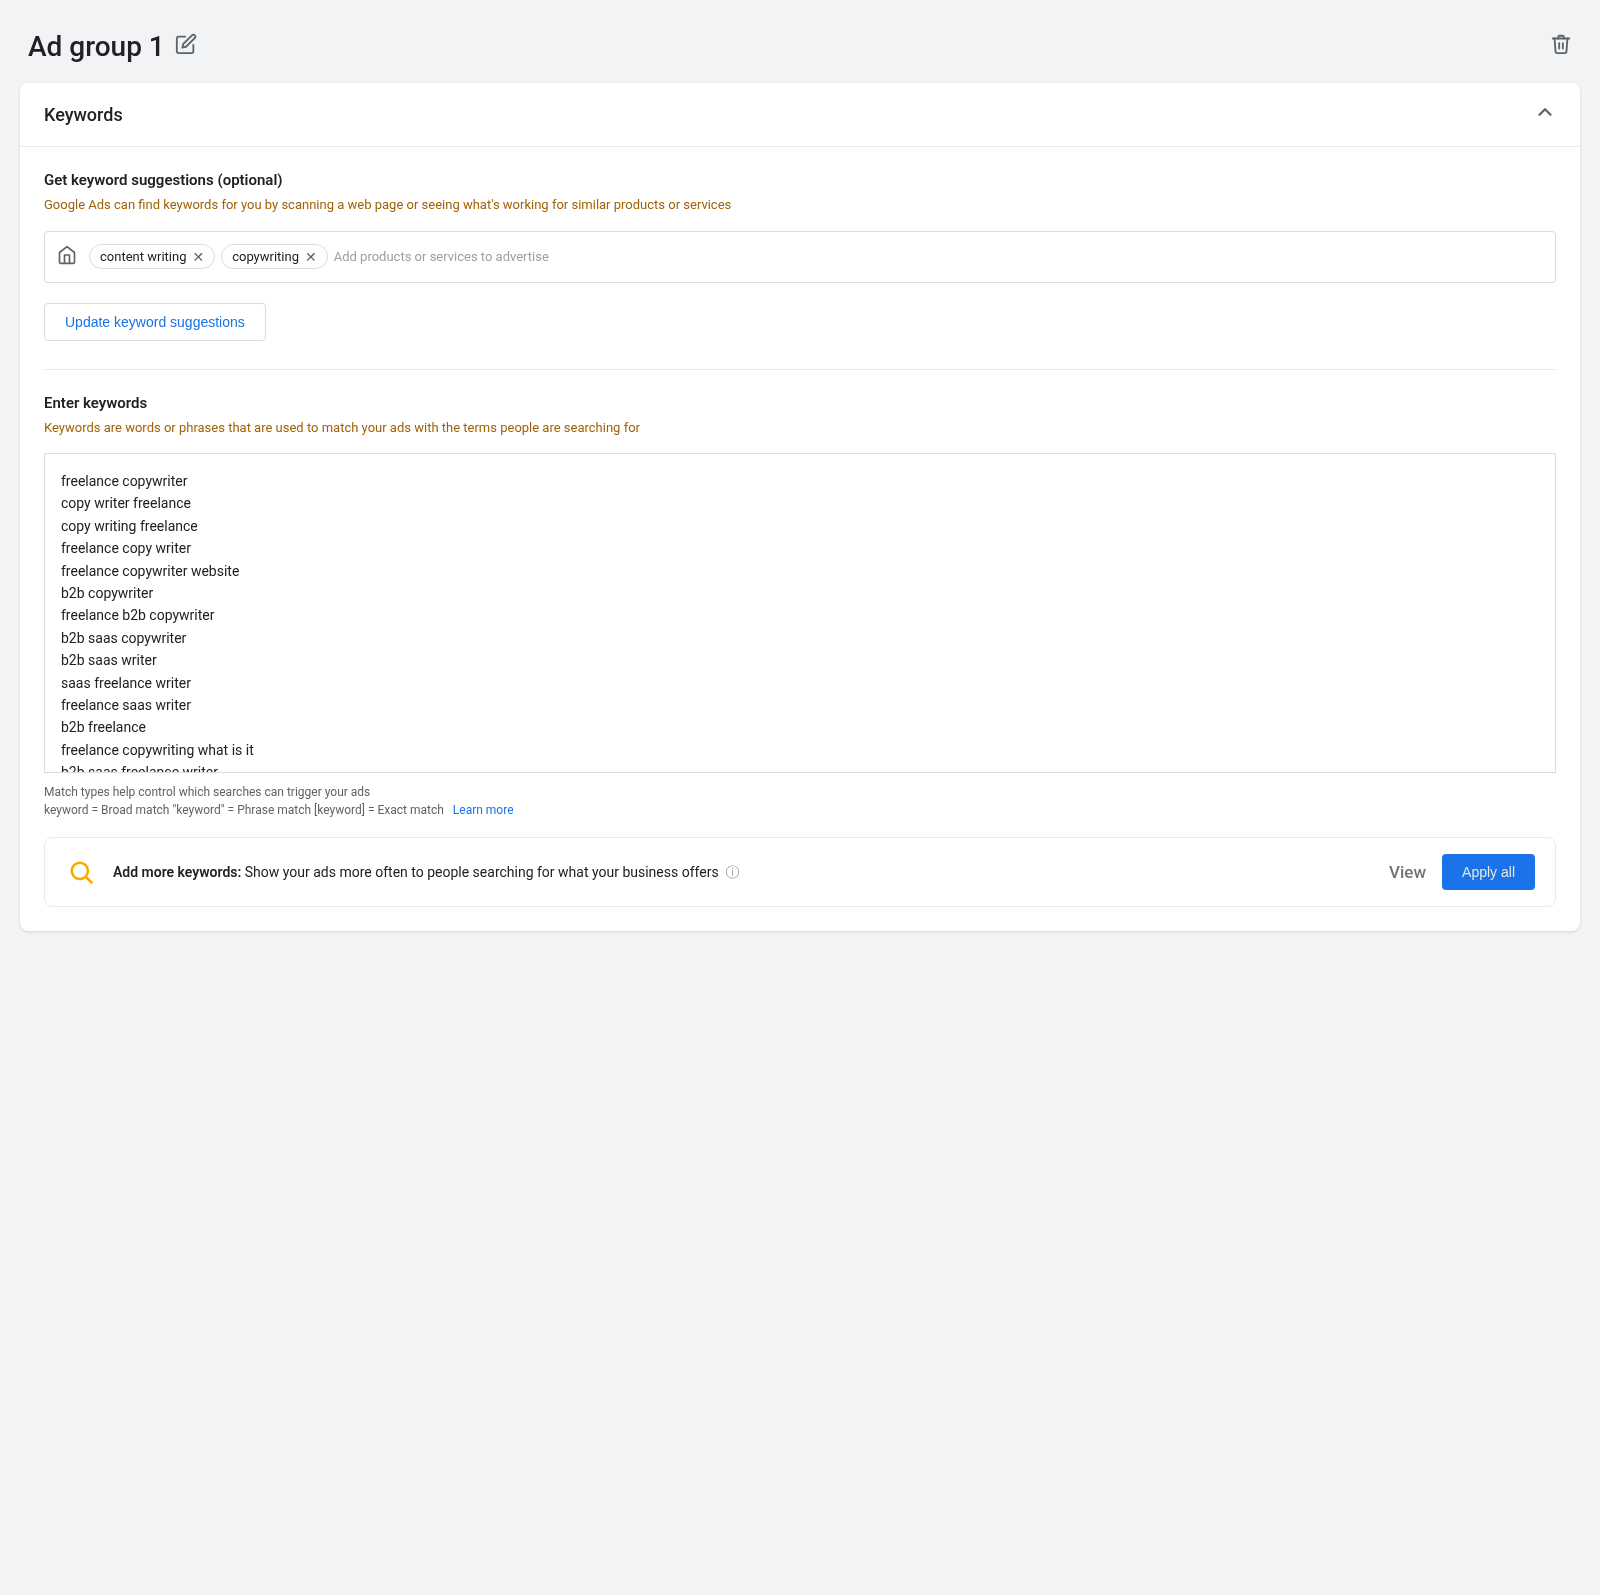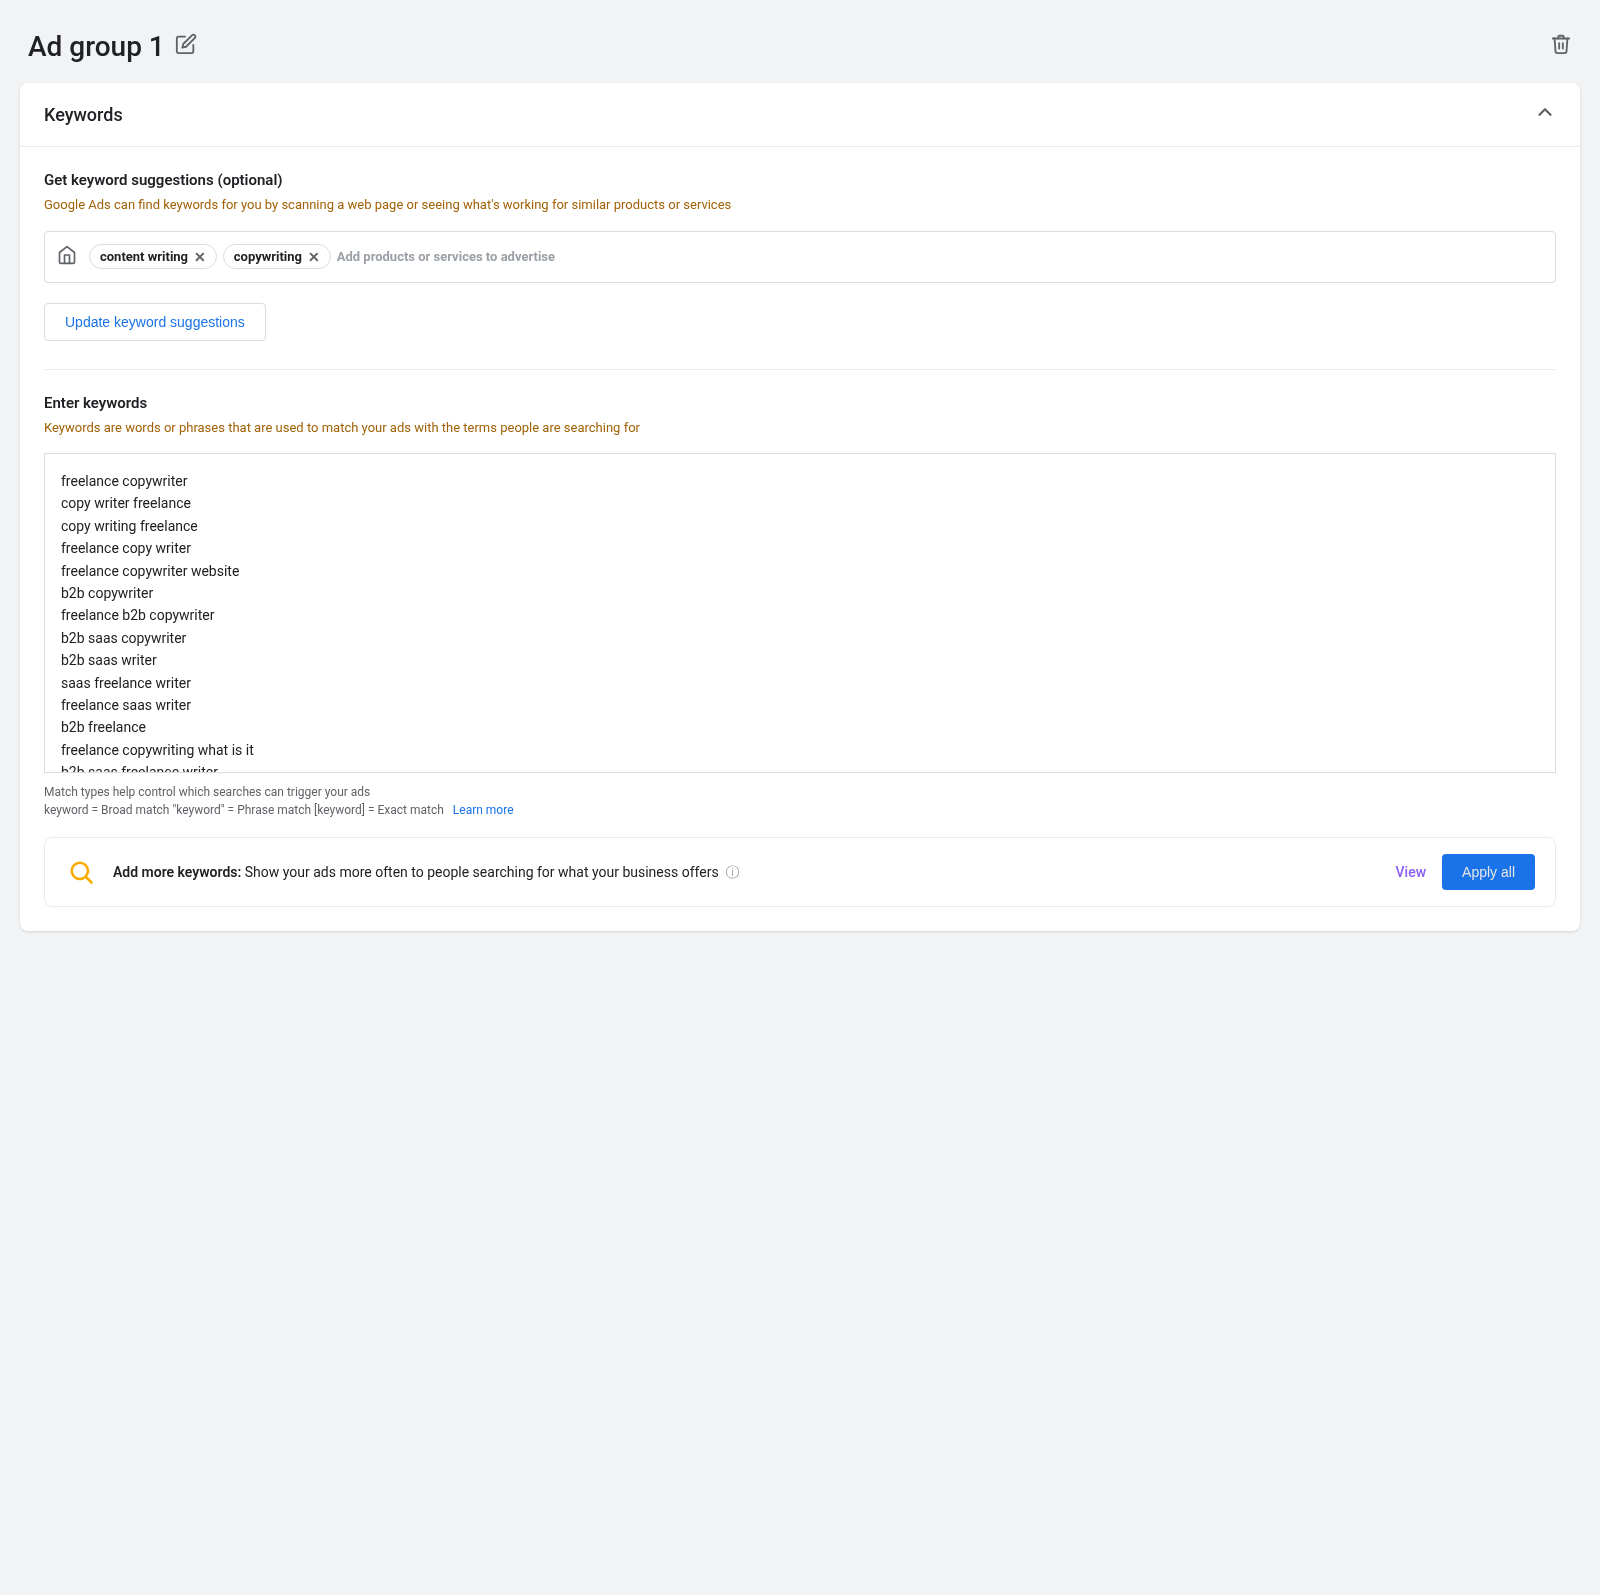--- a/index.html
+++ b/index.html
@@ -102,21 +102,20 @@
       display: flex;
       align-items: center;
       border: 1px solid #dadce0;
       border-radius: 4px;
       padding: 8px 12px;
       margin-bottom: 20px;
       background: #fff;
       flex-wrap: wrap;
       gap: 6px;
       min-height: 52px;
-      font-weight: bold;
     }
     .store-icon {
       color: #5f6368;
       margin-right: 6px;
       font-size: 18px;
       flex-shrink: 0;
     }
     .tag {
       display: inline-flex;
       align-items: center;
@@ -224,22 +223,22 @@
       font-size: 14px;
       cursor: pointer;
     }
     .banner-actions {
       display: flex;
       align-items: center;
       gap: 16px;
       flex-shrink: 0;
     }
     .view-link {
-      color: #8b5cf6;
-      font-size: 14px;
+      color: #737373;
+      font-size: 17px;
       font-weight: 500;
       cursor: pointer;
       text-decoration: none;
     }
     .apply-all-btn {
       background: #1a73e8;
       color: #e5e5e5;
       border: none;
       border-radius: 4px;
       padding: 10px 20px;

